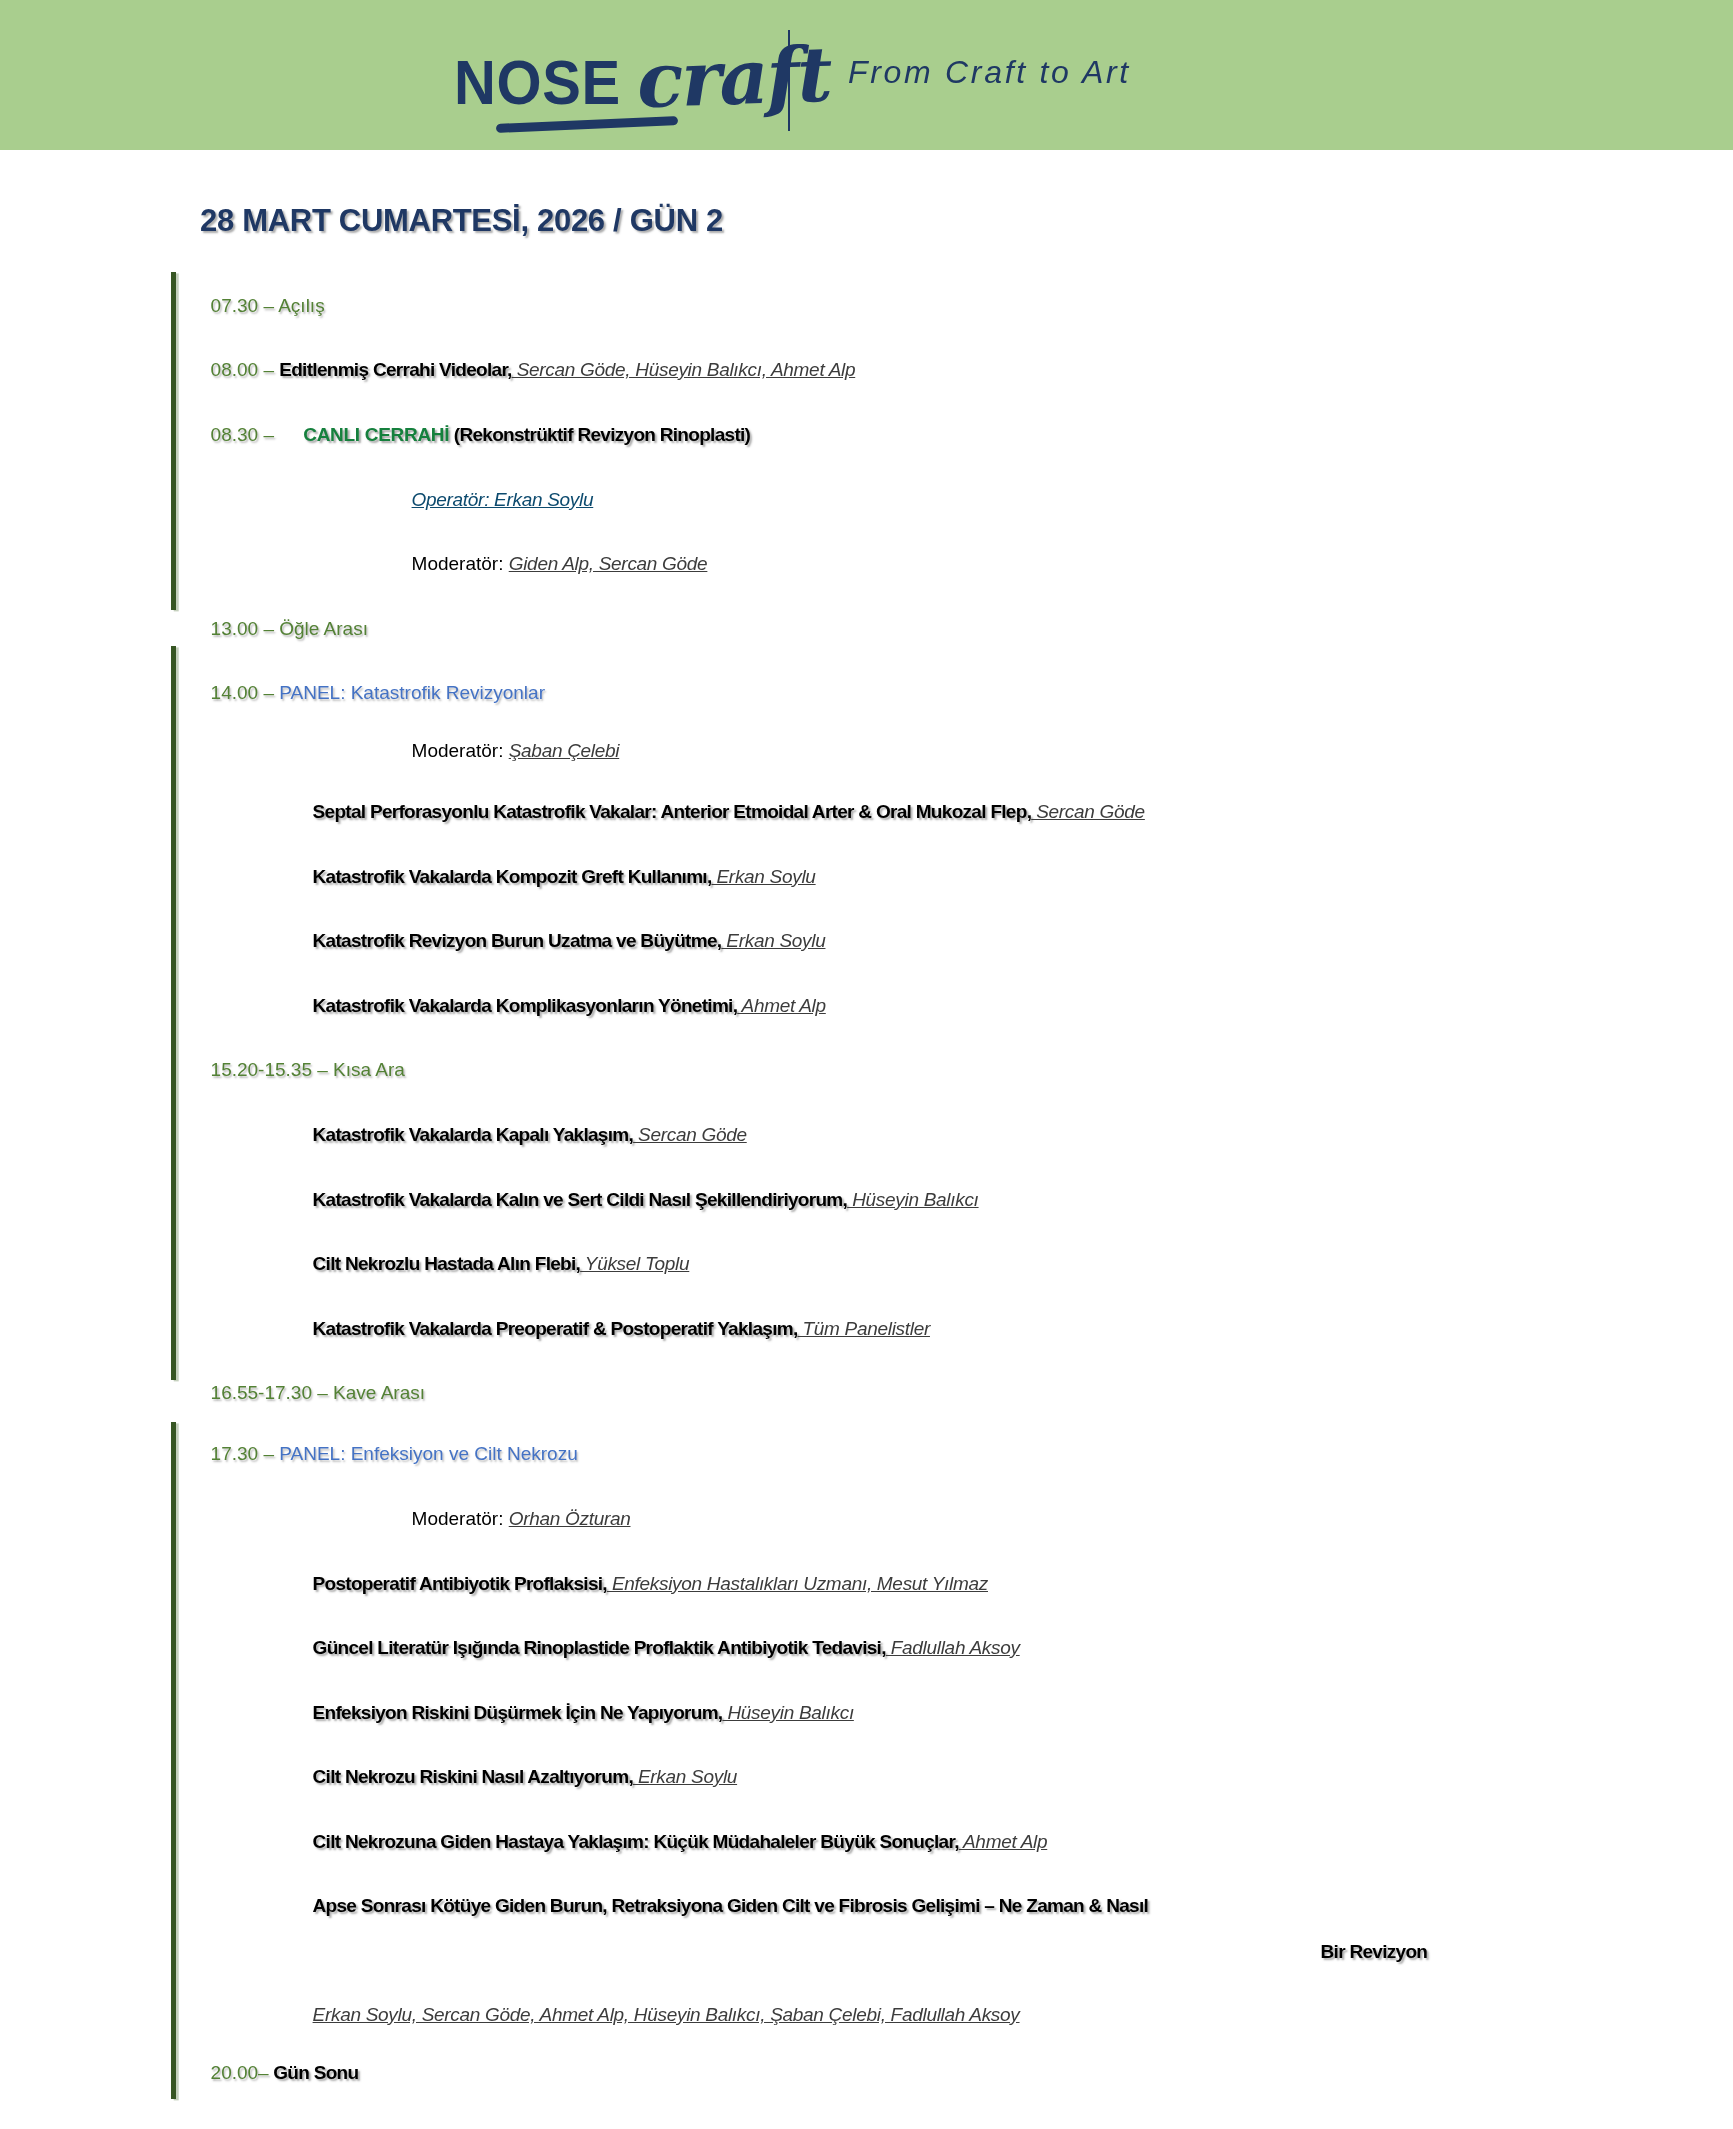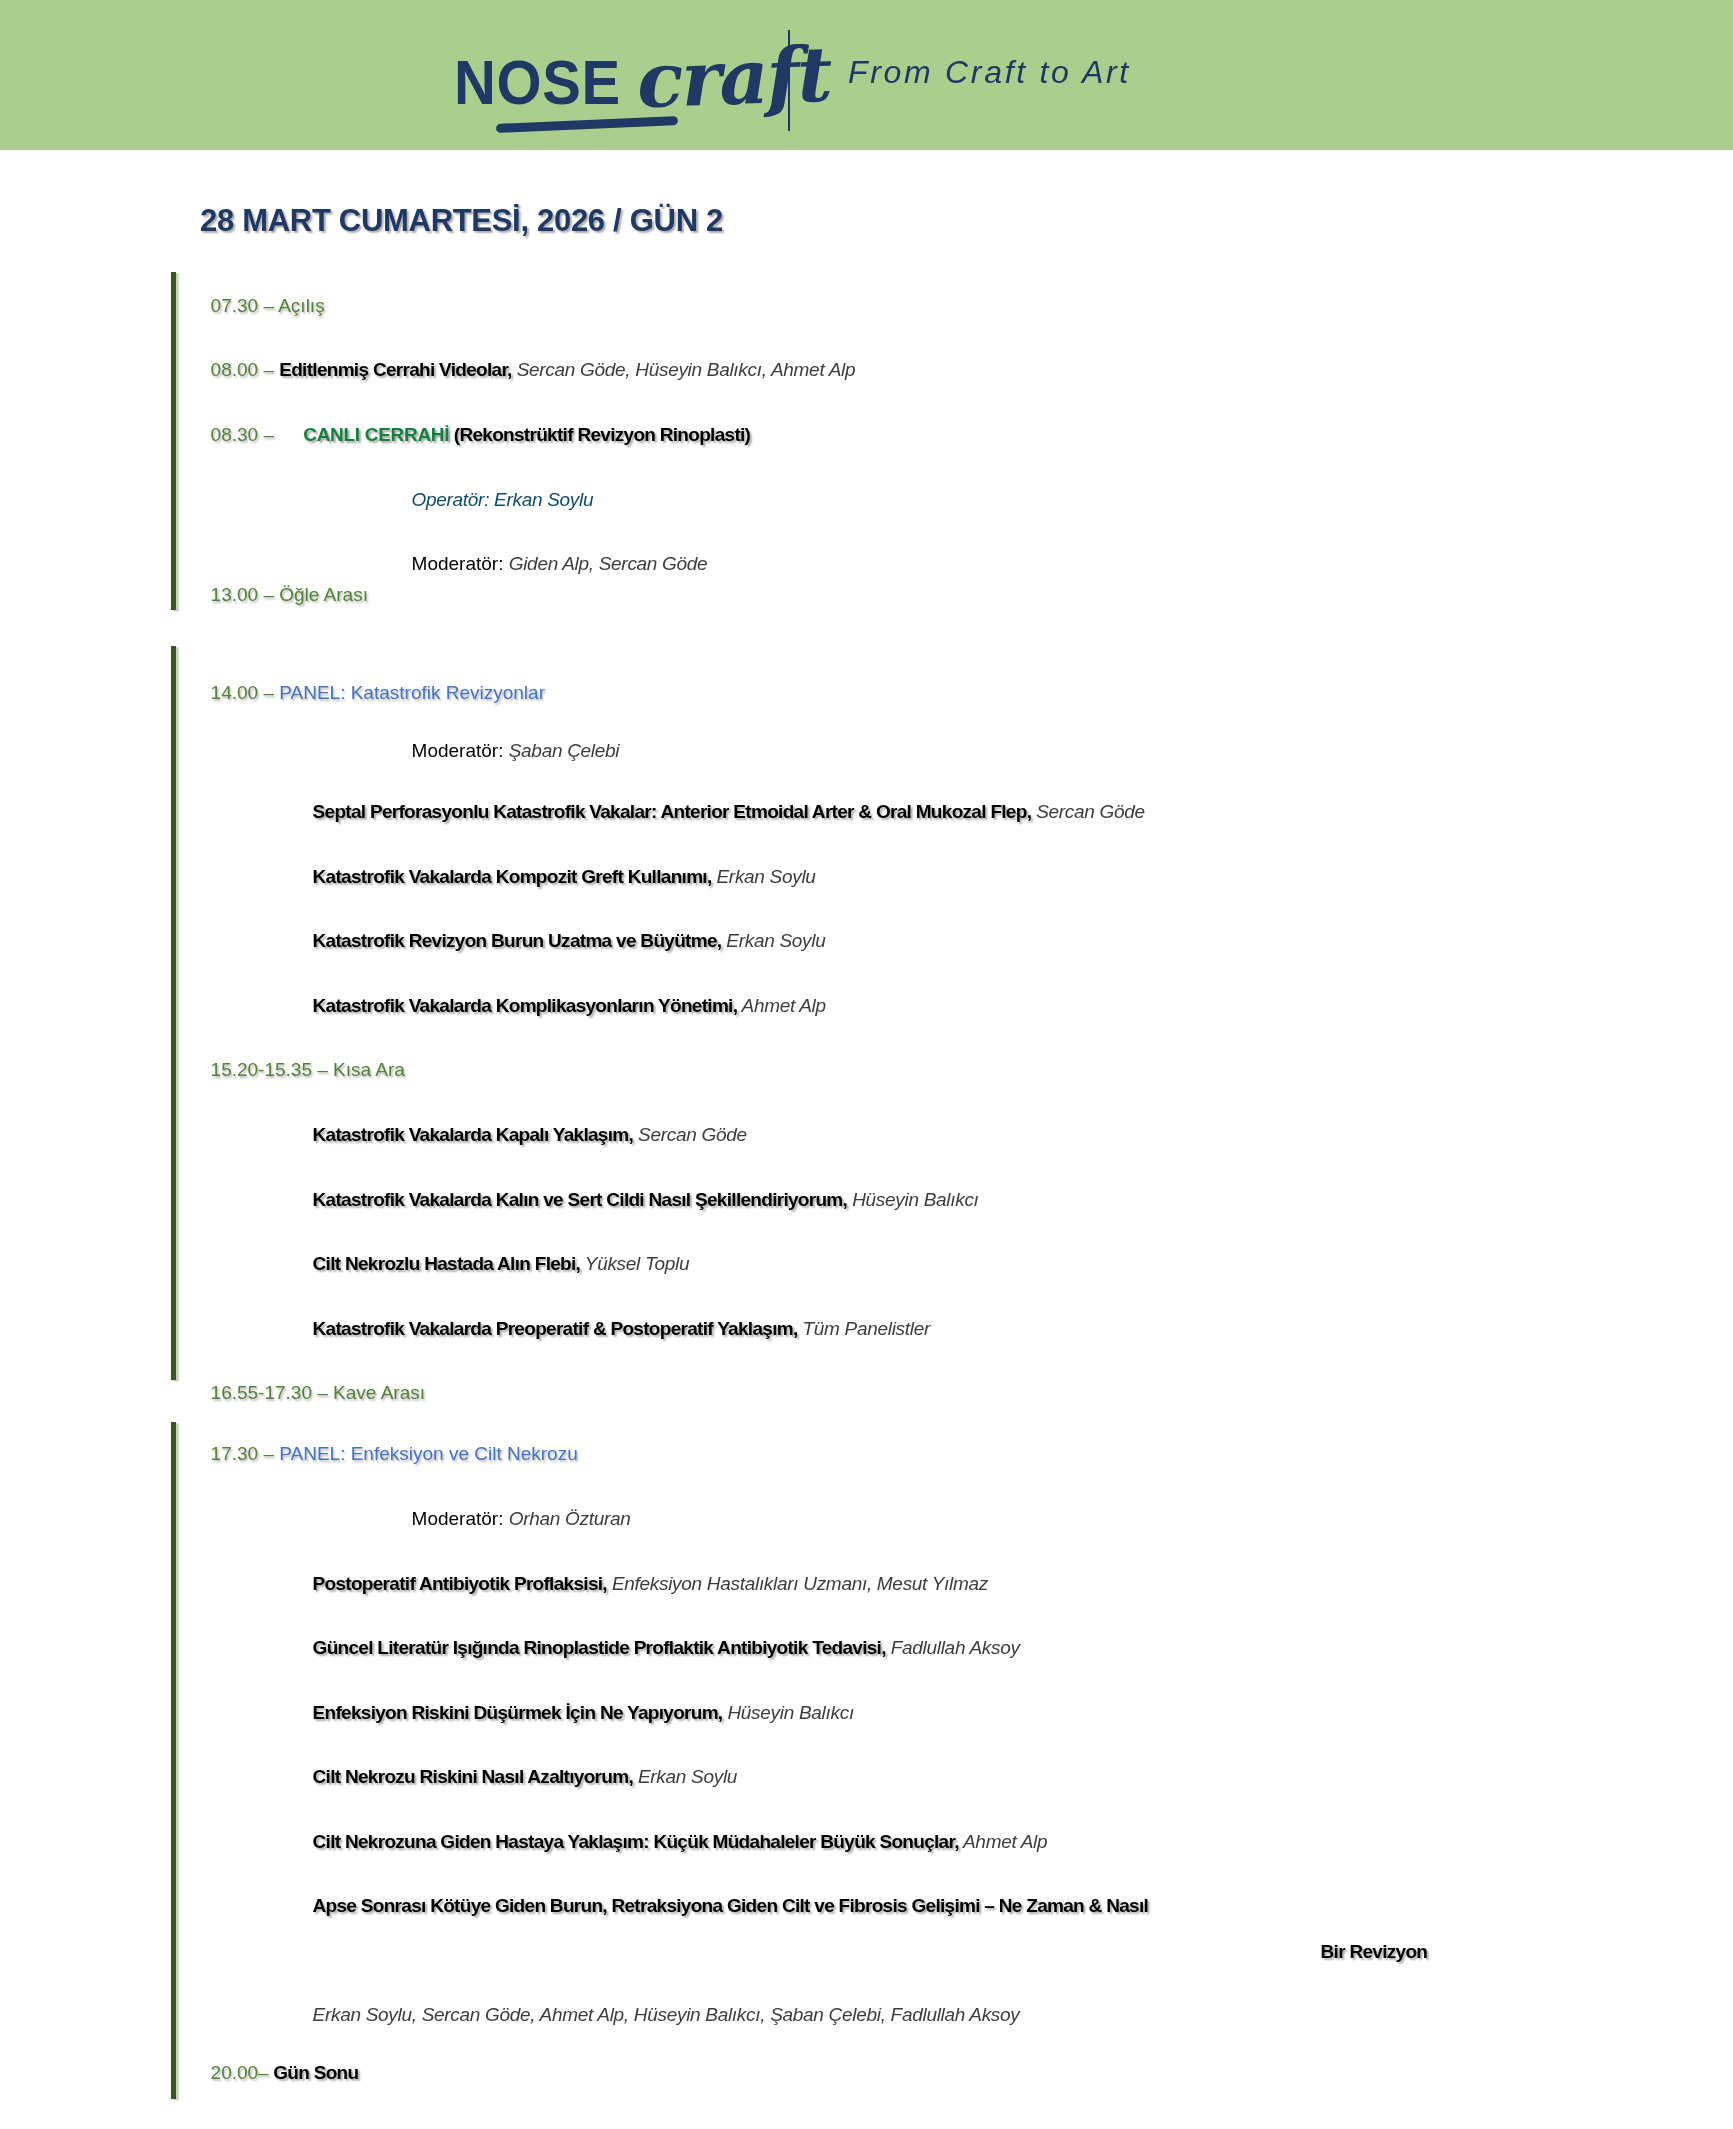--- a/index.html
+++ b/index.html
@@ -31,21 +31,21 @@
   
   .vbar{position:absolute;left:171px;width:4.8px;background:#375623;box-shadow:2.7px 1.4px 0 rgba(150,170,135,0.55);}
   
   .date-title{
     position:absolute;left:200px;top:203px;font-size:31px;font-weight:bold;color:#1F3864;
     letter-spacing:-0.3px;text-shadow:2px 2px 2px rgba(90,90,90,0.5);white-space:pre;
   }
   .row{position:absolute;font-size:19px;line-height:1.2;white-space:pre;}
   .t{color:#538135;text-shadow:1.4px 2px 2px rgba(100,100,100,0.45);}
   .b{font-weight:bold;color:#000;letter-spacing:-0.7px;text-shadow:2px 2px 2px rgba(90,90,90,0.5);}
-  .i{font-style:italic;color:#3c3c3c;letter-spacing:-0.3px;}
+  .i{font-style:italic;color:#3c3c3c;letter-spacing:-0.3px;text-decoration:underline;}
   .up{color:#000;}
   .blue{color:#4472C4;text-shadow:1.4px 2px 2px rgba(110,110,110,0.45);}
   .gold{font-weight:bold;color:#15803d;letter-spacing:-0.3px;text-shadow:2px 2px 2px rgba(90,90,90,0.55);margin-left:24px;}
 </style>
 </head>
 <body>
 
 <div class="banner">
   <div class="logo-group">
     <span class="logo-nose">NOSE</span><span class="logo-craft">craft</span>
@@ -74,21 +74,21 @@
 </div>
 
 <div class="row" style="left:401px;top:466px;">
   <span class="i" style="color:#0c4a6e;">Operatör: Erkan Soylu</span>
 </div>
 
 <div class="row" style="left:401px;top:530px;">
   <span class="up">Moderatör: </span><span class="i">Giden Alp, Sercan Göde</span>
 </div>
 
-<div class="row" style="left:200px;top:561px;">
+<div class="row" style="left:200px;top:595px;">
   <span class="t">13.00</span><span class="t"> – </span><span class="t">Öğle Arası</span>
 </div>
 
 <div class="row" style="left:200px;top:659px;">
   <span class="t">14.00</span><span class="t"> – </span><span class="blue">PANEL: Katastrofik Revizyonlar</span>
 </div>
 
 <div class="row" style="left:401px;top:717px;">
   <span class="up">Moderatör: </span><span class="i">Şaban Çelebi</span>
 </div>

